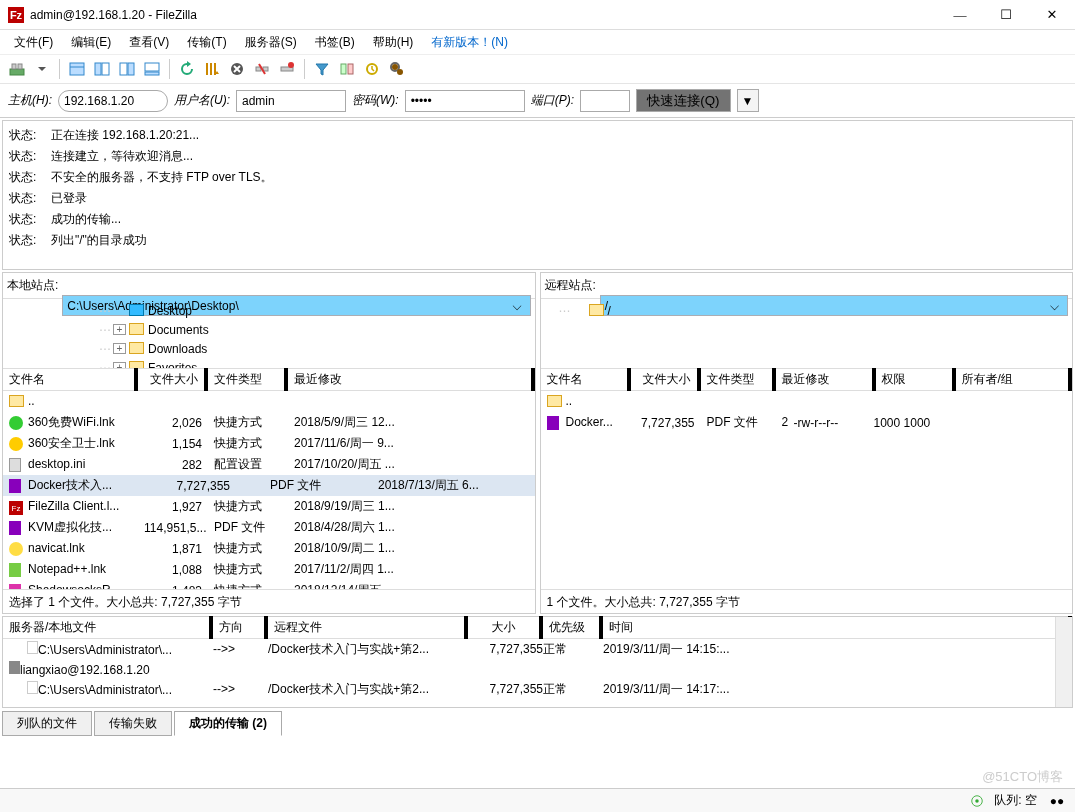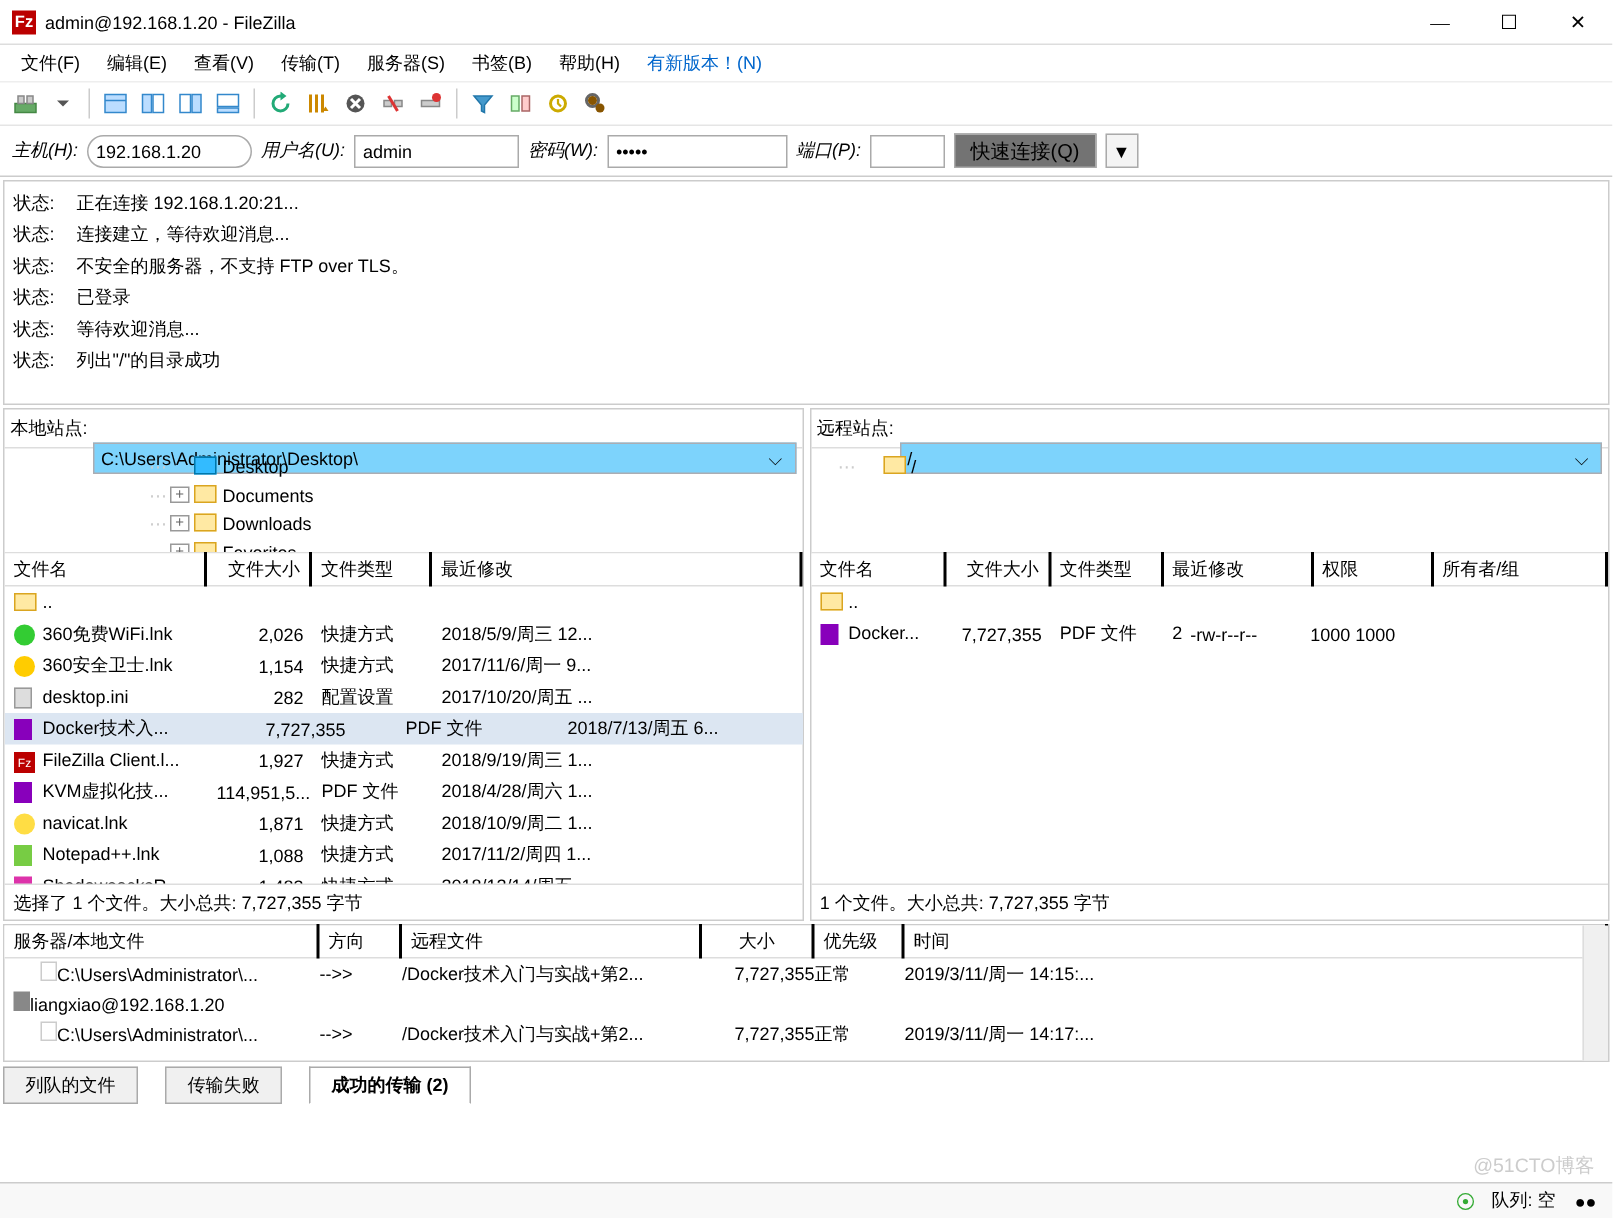--- a/index.html
+++ b/index.html
@@ -31,33 +31,33 @@
   .splitcols { display:flex; margin:2px; gap:4px; height:342px;}
   .col { flex:1; display:flex; flex-direction:column; border:1px solid #ccc; min-width:0;}
   .pathrow { display:flex; align-items:center; border-bottom:1px solid #ddd; padding:2px 4px; height:26px;}
   .pathrow span { margin-right:4px; white-space:nowrap;}
   .pathrow .pathinput { flex:1; border:1px solid #abadb3; padding:2px 4px; background:#7dd3fc; display:flex;justify-content:space-between;align-items:center; height:21px;margin-top:40px;}
   .tree { height:70px; overflow-y:scroll; border-bottom:1px solid #ddd; padding:2px 0; }
   .tree .trow { display:flex; align-items:center; height:19px; font-size:12px; }
   .tree .exp { width:13px; text-align:center; color:#666; border:1px solid #999; height:11px;line-height:9px;font-size:10px;margin-right:3px;}
   .tree .fi { width:16px;height:14px;margin-right:3px; }
   .listhdr { display:flex; border-bottom:1px solid #ddd; background:#fff; height:22px; align-items:center; }
-  .listhdr .h { padding:3px 6px; border-right:2px solid #000000; white-space:nowrap; overflow:hidden;}
+  .listhdr .h { padding:3px 6px; border-right:4px solid #000000; white-space:nowrap; overflow:hidden;}
   .filelist { flex:1; overflow-y:auto; }
   .filelist .frow { display:flex; align-items:center; height:21px; }
   .filelist .frow.sel { background:#dce6f2;gap:28px; }
   .filelist .c { padding:1px 6px; white-space:nowrap; overflow:hidden;}
   .filelist .ic { width:16px;height:14px;margin-right:3px;display:inline-block;vertical-align:middle; }
   .statusline { border-top:1px solid #ddd; padding:4px 6px; height:24px; }
   .queuepane { border:1px solid #ccc; margin:2px; height:92px; display:flex; flex-direction:column; position:relative;}
   .queuepane .listhdr .h { font-size:12px; }
   .queuelist { flex:1; overflow:auto; }
   .queuelist .qrow { display:flex; align-items:center; height:20px; }
   .tabs { display:flex; margin:2px 2px 0 2px; }
-  .tab { border:1px solid #aaa; padding:3px 14px; background:#f0f0f0; margin-right:18px; position:relative; top:1px;}
+  .tab { border:1px solid #aaa; padding:3px 14px; background:#f0f0f0; margin-right:2px; position:relative; top:1px;}
   .tab.active { background:#fff; border-bottom:1px solid #fff; font-weight:bold;}
   .statusbar { position:absolute;bottom:0;left:0;right:0;height:24px;border-top:1px solid #ccc;display:flex;align-items:center;justify-content:flex-end;padding:0 8px;gap:10px;background:#f8f8f8;}
   .statusbar .sicon { width:14px;height:14px; }
   .watermark { position:absolute; right:12px; bottom:26px; color:#ccc; font-size:13px; pointer-events:none;}
   .folder-ico { background:#ffe9a3; border:1px solid #daa520; width:15px;height:12px; display:inline-block;}
   .scroll-fake { position:absolute; right:0; top:0; bottom:0; width:17px; background:#f0f0f0; border-left:1px solid #ddd;}
 </style>
 </head>
 <body>
 
@@ -203,21 +203,21 @@
     <div class="row">
       <span class="lbl">状态:</span>
       <span>不安全的服务器，不支持 FTP over TLS。</span>
     </div>
     <div class="row">
       <span class="lbl">状态:</span>
       <span>已登录</span>
     </div>
     <div class="row">
       <span class="lbl">状态:</span>
-      <span>等待欢迎消息...</span>
+      <span>成功的传输...</span>
     </div>
     <div class="row">
       <span class="lbl">状态:</span>
       <span>列出"/"的目录成功</span>
     </div>
   </div>
 
 <div class="splitcols">
 
   <div class="col">

